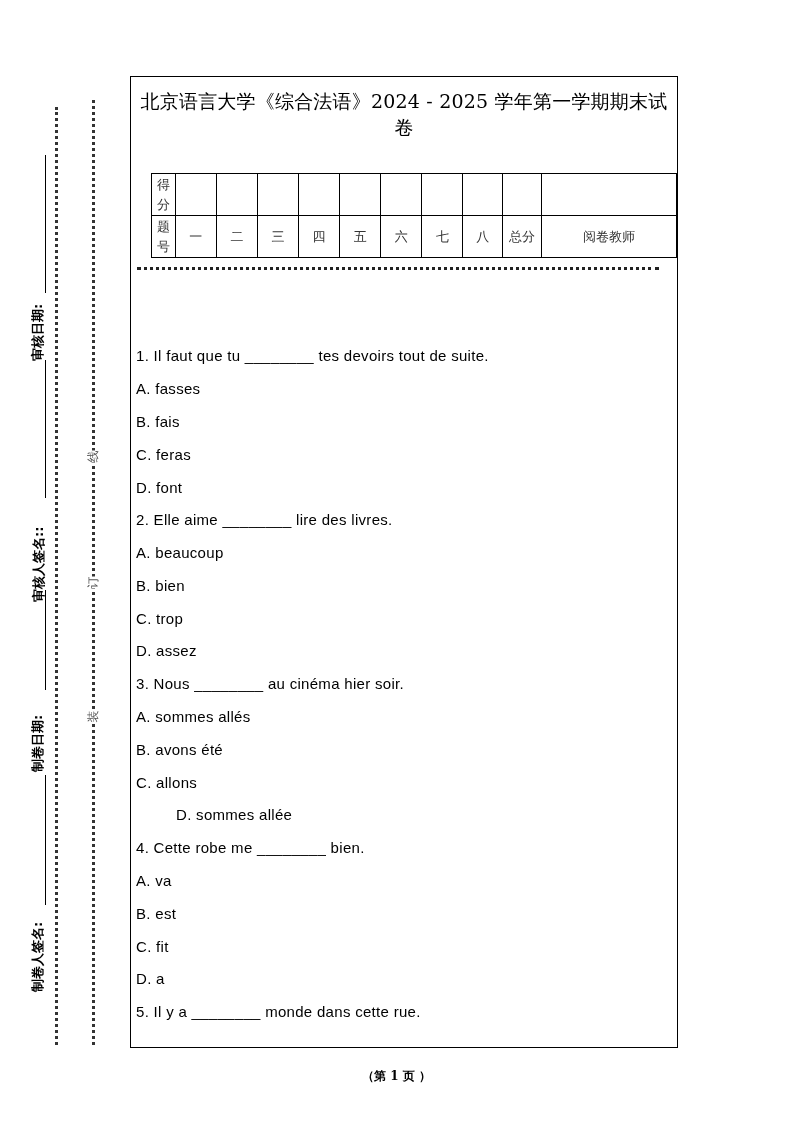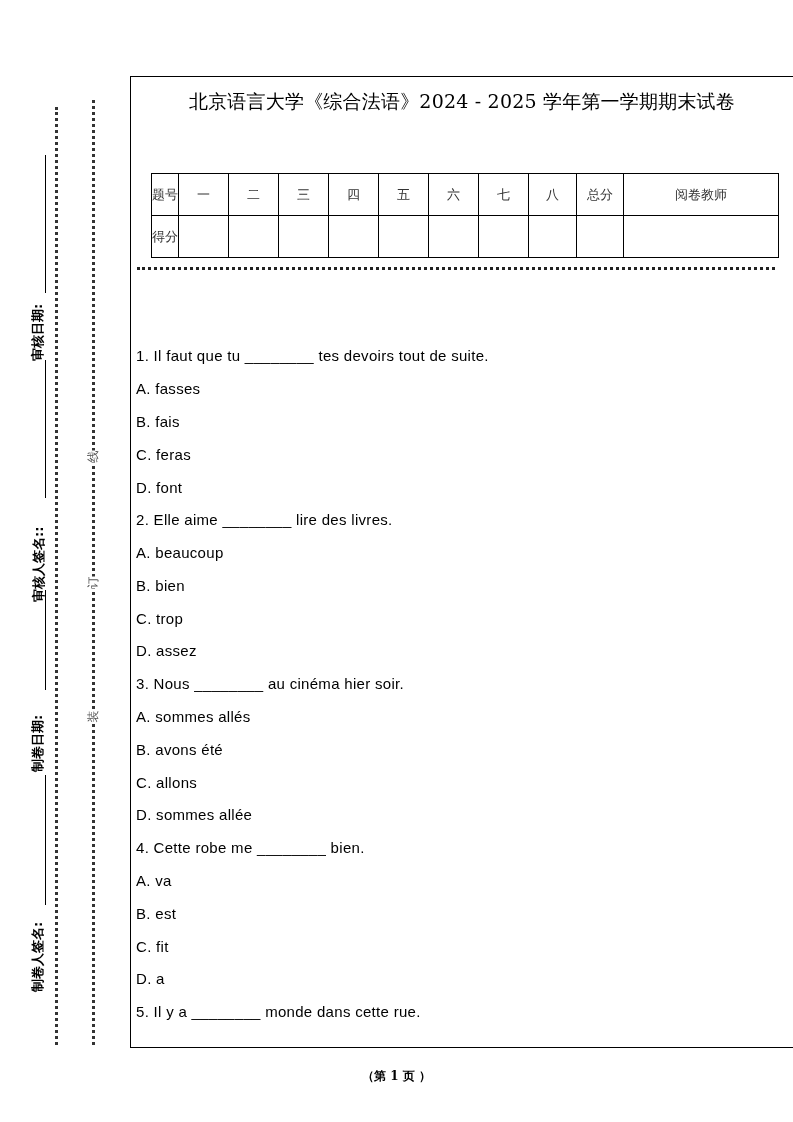--- a/index.html
+++ b/index.html
@@ -5,21 +5,21 @@
   html, body { margin:0; padding:0; background:#fff; }
   body { width:793px; height:1122px; position:relative; overflow:hidden; font-family:"DejaVu Sans", sans-serif; color:#000; }
 
   
   .vdots { position:absolute; width:0; border-left:3px dotted #333; }
   .vline { position:absolute; width:0; border-left:1px solid #000; }
   .vlabel { position:absolute; font-family:"DejaVu Sans", sans-serif; font-weight:bold; font-size:13px; transform:rotate(-90deg); transform-origin:center center; white-space:nowrap; }
   .bindchar { position:absolute; font-family:"DejaVu Serif", serif; font-size:12px; color:#555; transform:rotate(-90deg); background:#fff; padding:2px 0; }
 
   
-  .frame { position:absolute; left:130px; top:76px; width:664px; height:972px; border:1px solid #000; box-sizing:border-box; }
+  .frame { position:absolute; left:130px; top:76px; width:548px; height:972px; border:1px solid #000; box-sizing:border-box; }
   .title { position:absolute; left:0; right:0; top:12px; text-align:center; font-family:"DejaVu Serif", serif; font-size:19px; letter-spacing:0.2px; }
   .info { position:absolute; left:32px; top:56px; font-family:"DejaVu Serif", serif; font-size:11px; display:flex; align-items:flex-end; }
   .info .blank { display:inline-block; border-bottom:1px solid #000; height:12px; margin-right:2px; }
 
   table.score { position:absolute; left:20px; top:96px; border-collapse:collapse; font-family:"DejaVu Serif", serif; font-size:13px; color:#333; }
   table.score td { border:1px solid #000; text-align:center; padding:0; height:41px; }
   table.score td.hdr { width:26px; font-size:13px; line-height:20px; }
 
   .dots-h { position:absolute; left:6px; right:18px; top:190px; height:0; border-top:3px dotted #222; }
 
@@ -47,44 +47,44 @@
 <div class="bindchar" style="left:87px; top:572px;">订</div>
 <div class="bindchar" style="left:87px; top:706px;">装</div>
 
 <div class="frame">
   <div class="title">北京语言大学《综合法语》2024 - 2025 学年第一学期期末试卷</div>
 
 
   <table class="score">
     <tbody>
         <tr>
+      <td class="hdr">得分</td>
+      <td></td>
+      <td></td>
+      <td></td>
+      <td></td>
+      <td></td>
+      <td></td>
+      <td></td>
+      <td></td>
+      <td></td>
+      <td></td>
+    </tr>
+    <tr>
       <td class="hdr">题号</td>
       <td style="width:49px">一</td>
       <td style="width:49px">二</td>
       <td style="width:49px">三</td>
       <td style="width:49px">四</td>
       <td style="width:49px">五</td>
       <td style="width:49px">六</td>
       <td style="width:49px">七</td>
       <td style="width:47px">八</td>
       <td style="width:46px">总分</td>
       <td style="width:94px; padding:0 30px; line-height:18px;">阅卷教师</td>
-    </tr>
-    <tr>
-      <td class="hdr">得分</td>
-      <td></td>
-      <td></td>
-      <td></td>
-      <td></td>
-      <td></td>
-      <td></td>
-      <td></td>
-      <td></td>
-      <td></td>
-      <td></td>
     </tr>
   </tbody>
     </table>
 
   <div class="dots-h"></div>
 
 
   <div class="q" style="top:270px;"><span>1.</span> <span>Il faut que tu ________ tes devoirs tout de suite.</span></div>
   <div class="q" style="top:303px;"><span>A.</span> <span>fasses</span></div>
   <div class="q" style="top:336px;"><span>B.</span> <span>fais</span></div>
@@ -94,21 +94,21 @@
   <div class="q" style="top:434px;"><span>2.</span> <span>Elle aime ________ lire des livres.</span></div>
   <div class="q" style="top:467px;"><span>A.</span> <span>beaucoup</span></div>
   <div class="q" style="top:500px;"><span>B.</span> <span>bien</span></div>
   <div class="q" style="top:533px;"><span>C.</span> <span>trop</span></div>
   <div class="q" style="top:565px;"><span>D.</span> <span>assez</span></div>
 
   <div class="q" style="top:598px;"><span>3.</span> <span>Nous ________ au cinéma hier soir.</span></div>
   <div class="q" style="top:631px;"><span>A.</span> <span>sommes allés</span></div>
   <div class="q" style="top:664px;text-align:center;"><span>B.</span> <span>avons été</span></div>
   <div class="q" style="top:697px;"><span>C.</span> <span>allons</span></div>
-  <div class="q" style="top:729px;"><span>D.</span> <span>sommes allée</span></div>
+  <div class="q" style="top:729px;margin-left:40px;"><span>D.</span> <span>sommes allée</span></div>
 
   <div class="q" style="top:762px;"><span>4.</span> <span>Cette robe me ________ bien.</span></div>
   <div class="q" style="top:795px;"><span>A.</span> <span>va</span></div>
   <div class="q" style="top:828px;"><span>B.</span> <span>est</span></div>
   <div class="q" style="top:861px;"><span>C.</span> <span>fit</span></div>
   <div class="q" style="top:893px;"><span>D.</span> <span>a</span></div>
 
   <div class="q" style="top:926px;"><span>5.</span> <span>Il y a ________ monde dans cette rue.</span></div>
 </div>
 

